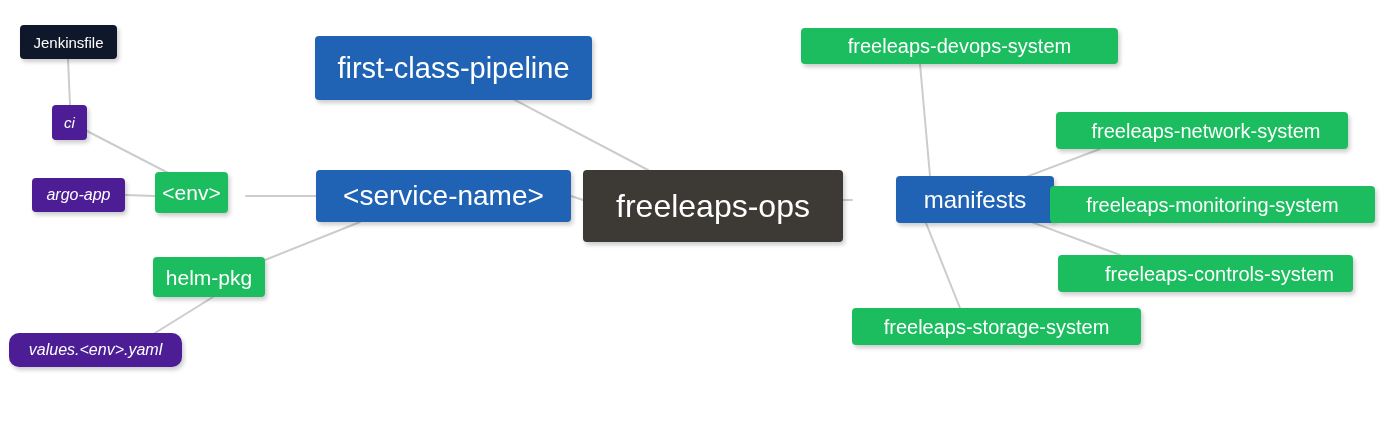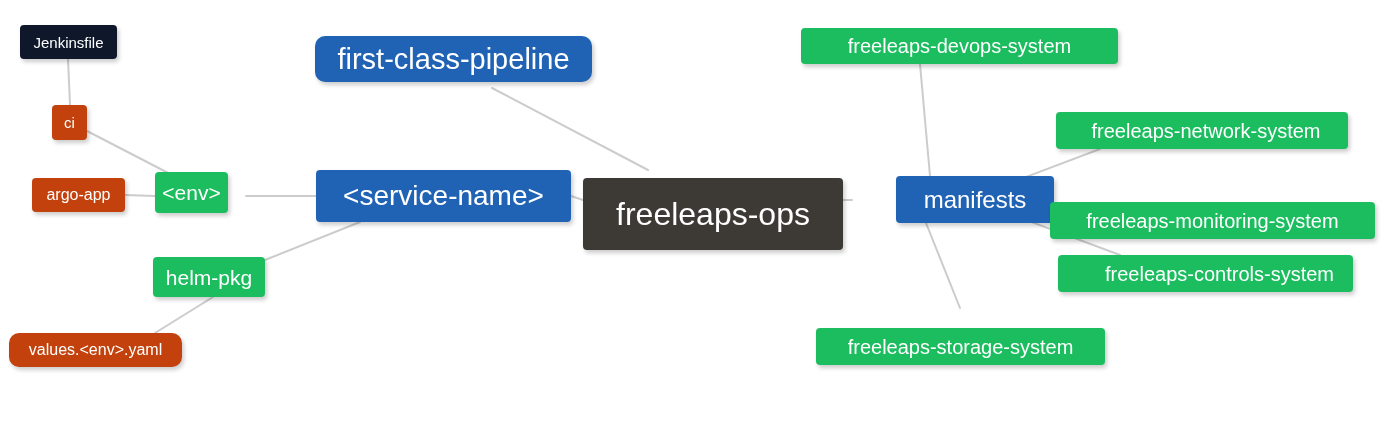--- a/index.html
+++ b/index.html
@@ -36,21 +36,21 @@
     white-space: nowrap;
     box-shadow: 2px 3px 4px rgba(0,0,0,0.20);
     letter-spacing: 0px;
     line-height: 1;
     user-select: none;
   }
   .n-root   { background: #3d3935; }
   .n-blue   { background: #2063b4; }
   .n-green  { background: #1bbd5f; }
   .n-orange { background: #0f172a; }
-  .n-red    { background: #c2410c; }
+  .n-red    { background: #4c1d95; font-style: italic; }
 </style>
 </head>
 <body>
 
 <div id="canvas">
   <svg id="edges" viewBox="0 0 1390 421" xmlns="http://www.w3.org/2000/svg">
       <line x1="68" y1="59" x2="70" y2="105" stroke="#cccccc" stroke-width="2" stroke-linecap="round"></line>
       <line x1="87" y1="131" x2="176" y2="177" stroke="#cccccc" stroke-width="2" stroke-linecap="round"></line>
       <line x1="125" y1="195" x2="155" y2="196" stroke="#cccccc" stroke-width="2" stroke-linecap="round"></line>
       <line x1="246" y1="196" x2="316" y2="196" stroke="#cccccc" stroke-width="2" stroke-linecap="round"></line>
@@ -77,41 +77,41 @@
       </div>
       <div class="node n-green" style="left: 155px; top: 172px; width: 73px; height: 41px; font-size: 21px;">
         <span>&lt;env&gt;</span>
       </div>
       <div class="node n-green" style="left: 153px; top: 257px; width: 112px; height: 40px; font-size: 21px;">
         <span>helm-pkg</span>
       </div>
       <div class="node n-red" style="left: 9px; top: 333px; width: 173px; height: 34px; font-size: 16px; border-radius: 10px;">
         <span>values.&lt;env&gt;.yaml</span>
       </div>
-      <div class="node n-blue" style="left: 315px; top: 36px; width: 277px; height: 46px; font-size: 29px; border-radius: 10px;">
+      <div class="node n-blue" style="left: 315px; top: 36px; width: 277px; height: 64px; font-size: 29px;">
         <span>first-class-pipeline</span>
       </div>
       <div class="node n-blue" style="left: 316px; top: 170px; width: 255px; height: 52px; font-size: 28px;">
         <span>&lt;service-name&gt;</span>
       </div>
-      <div class="node n-root" style="left: 583px; top: 178px; width: 260px; height: 72px; font-size: 32px;">
+      <div class="node n-root" style="left: 583px; top: 170px; width: 260px; height: 72px; font-size: 32px;">
         <span>freeleaps-ops</span>
       </div>
       <div class="node n-blue" style="left: 852px; top: 176px; width: 158px; height: 47px; font-size: 24px; margin-left: 44px;">
         <span>manifests</span>
       </div>
       <div class="node n-green" style="left: 801px; top: 28px; width: 317px; height: 36px; font-size: 20px;">
         <span>freeleaps-devops-system</span>
       </div>
       <div class="node n-green" style="left: 1056px; top: 112px; width: 292px; height: 37px; font-size: 20px; padding-left: 8px;">
         <span>freeleaps-network-system</span>
       </div>
-      <div class="node n-green" style="left: 1050px; top: 186px; width: 325px; height: 37px; font-size: 20px; margin-top: 16px;">
+      <div class="node n-green" style="left: 1050px; top: 186px; width: 325px; height: 37px; font-size: 20px;">
         <span>freeleaps-monitoring-system</span>
       </div>
       <div class="node n-green" style="left: 1058px; top: 255px; width: 295px; height: 37px; font-size: 20px; padding-left: 28px;">
         <span>freeleaps-controls-system</span>
       </div>
-      <div class="node n-green" style="left: 816px; top: 308px; width: 289px; height: 37px; font-size: 20px; margin-top: 20px;">
+      <div class="node n-green" style="left: 852px; top: 308px; width: 289px; height: 37px; font-size: 20px;">
         <span>freeleaps-storage-system</span>
       </div>
     </div>
 </div>
 
 </body></html>

